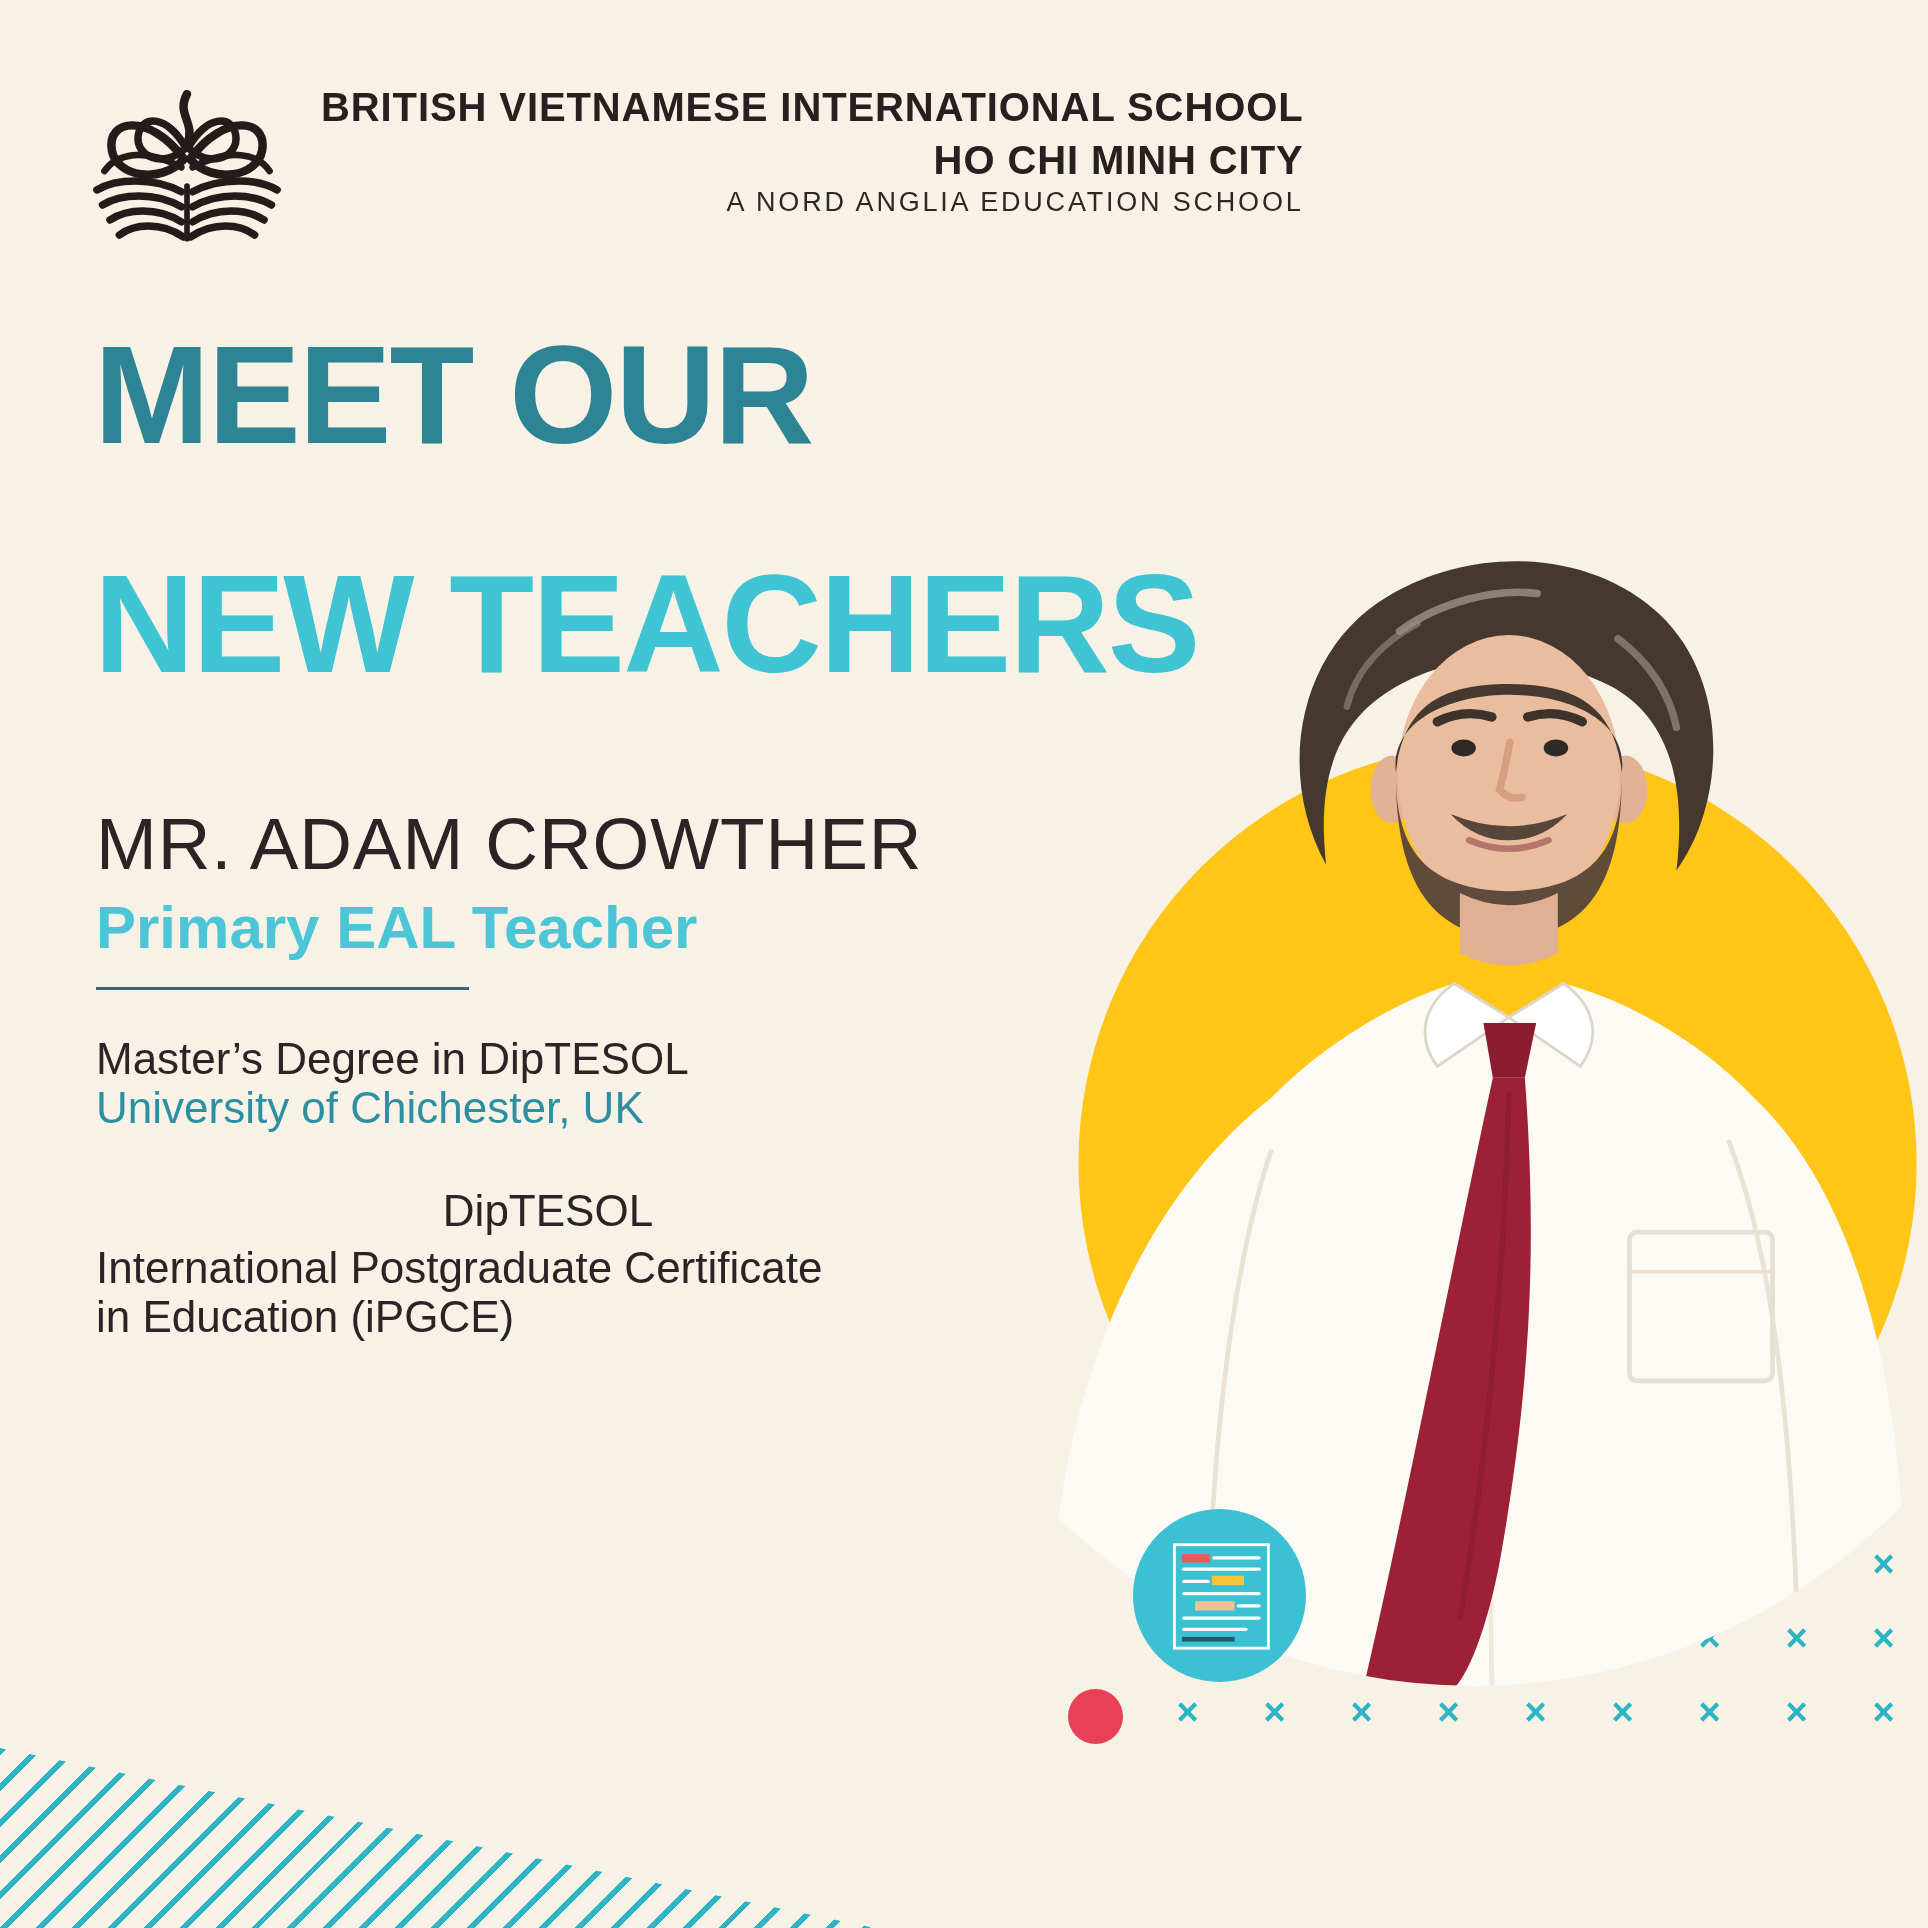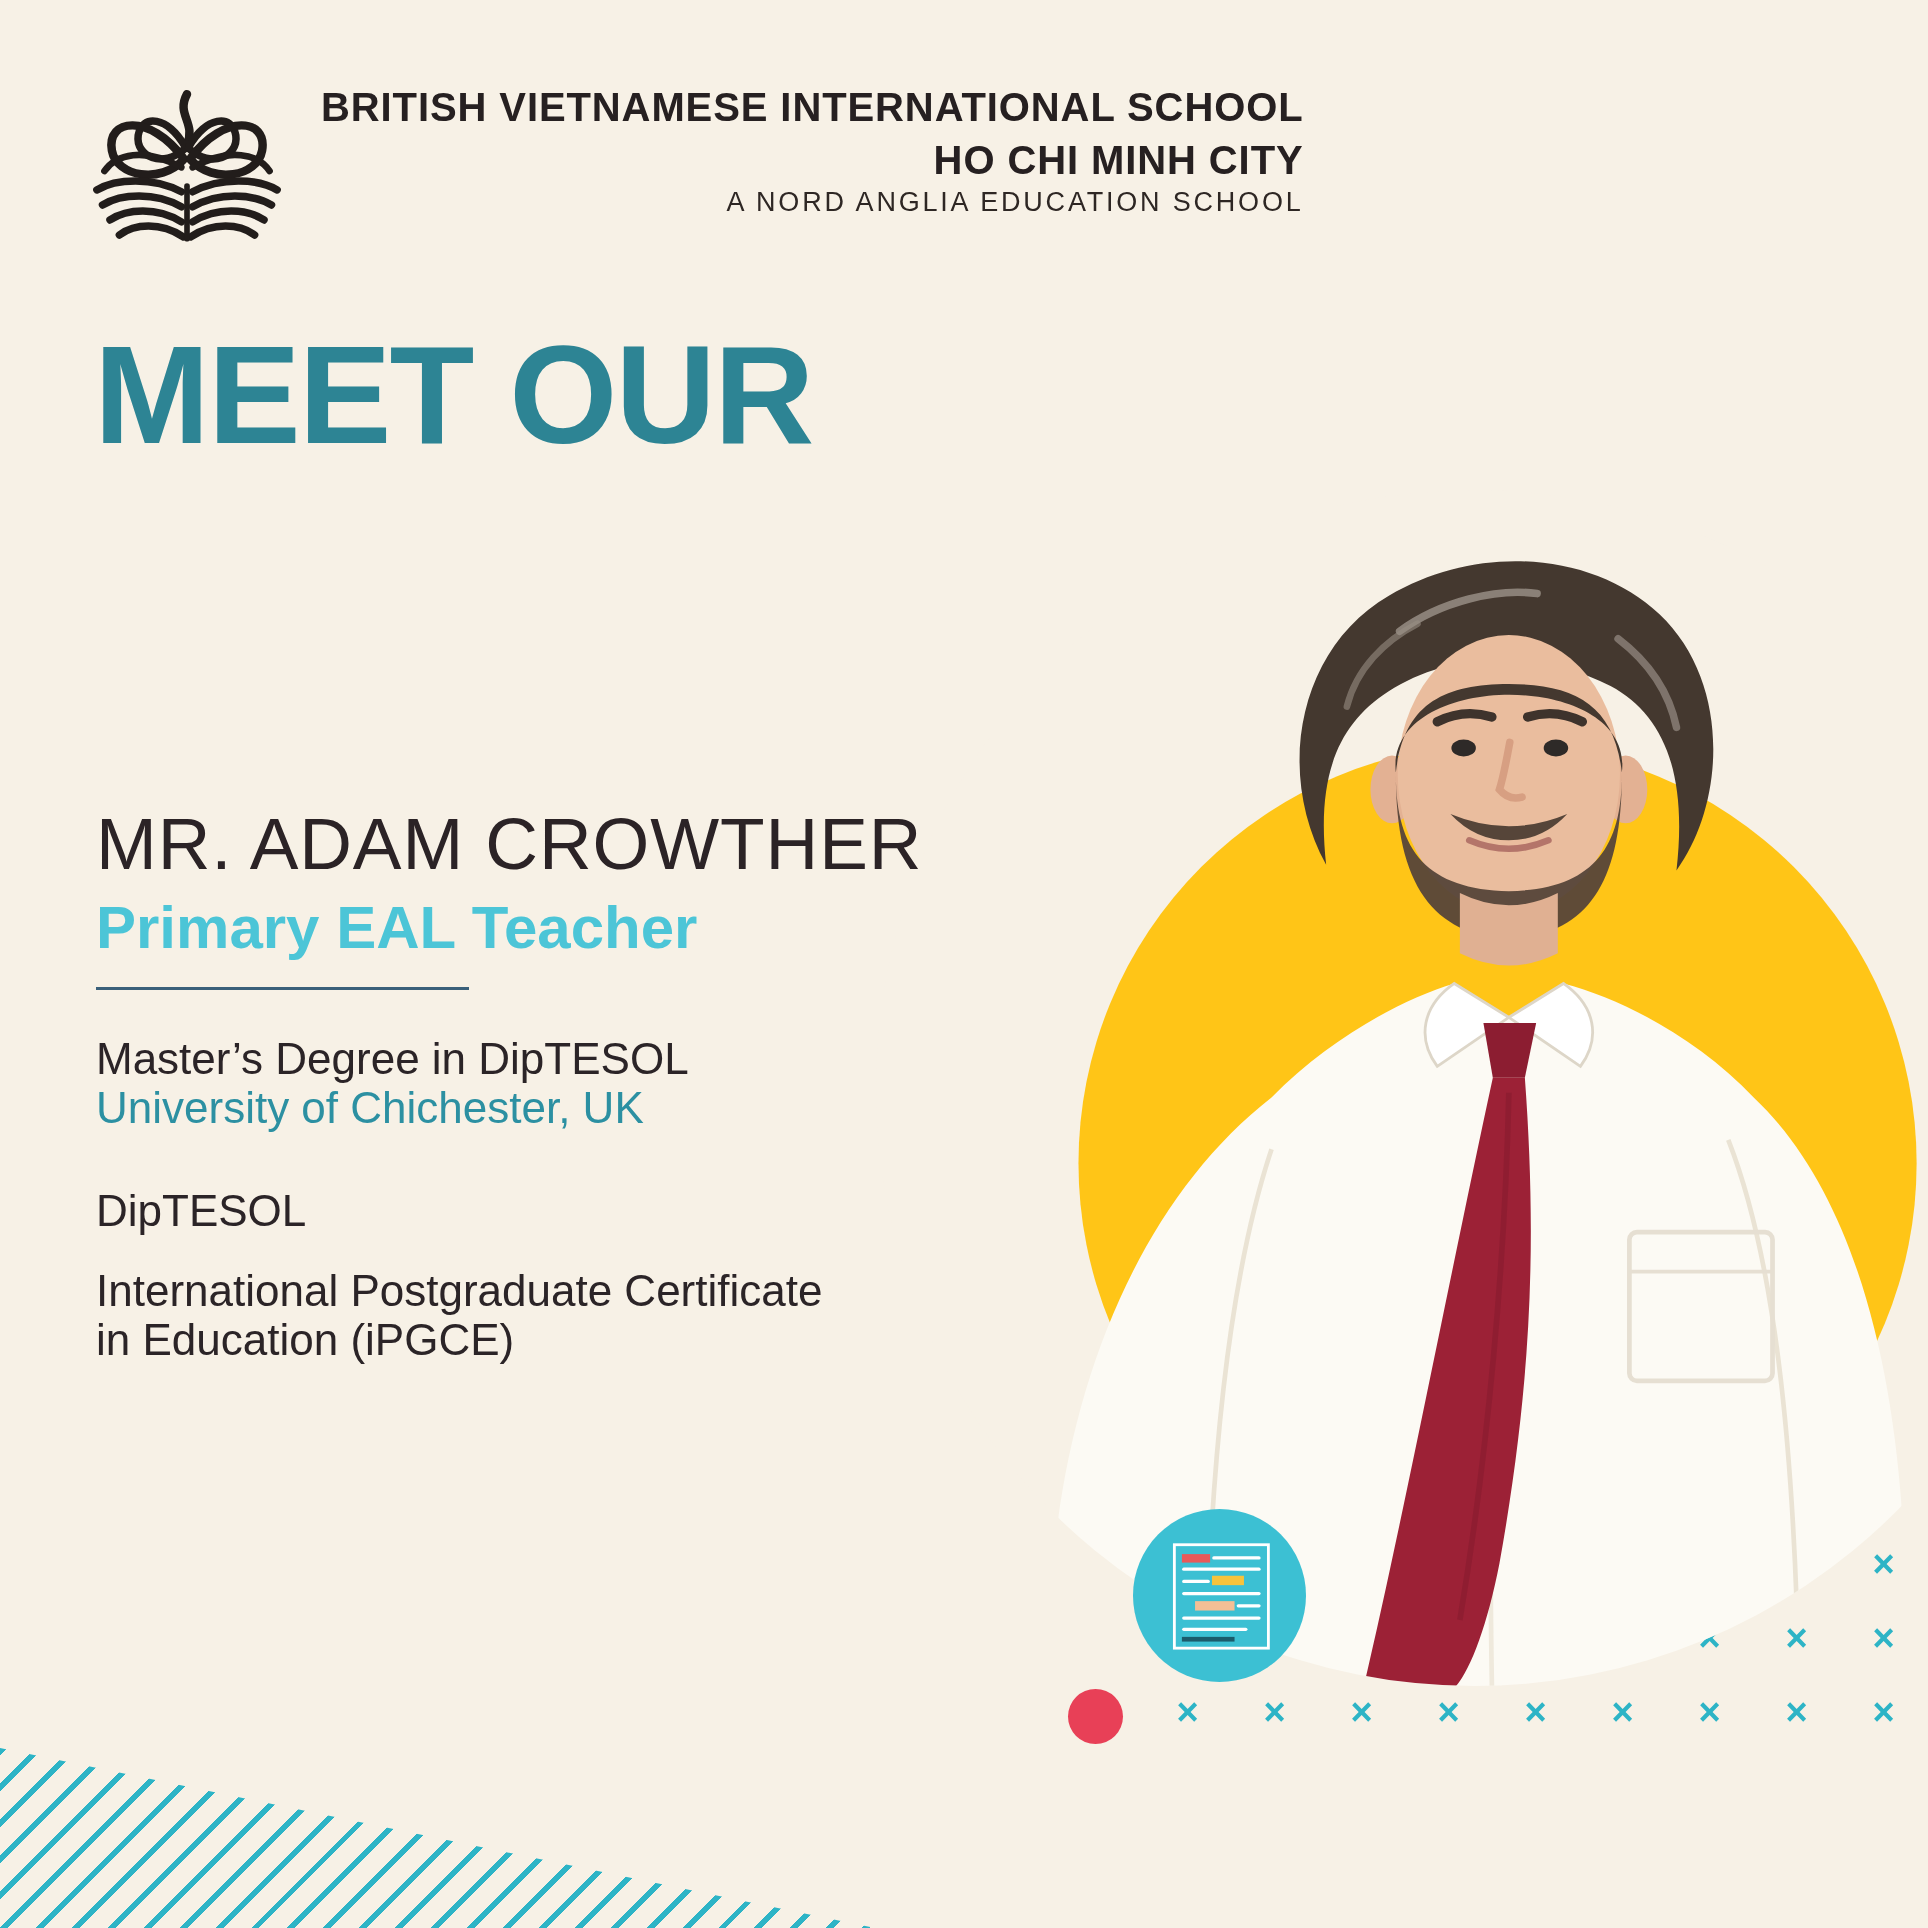--- a/index.html
+++ b/index.html
@@ -24,21 +24,21 @@
   .headline{position:absolute;left:94px;top:278px;z-index:4;font-weight:700;letter-spacing:-1.9px;line-height:1;margin-top:47px;}
   .headline .l1{font-size:139px;color:var(--teal-dark);}
   .headline .l2{font-size:139px;color:var(--cyan);margin-top:90px;}
   
   .teacher-name{position:absolute;left:96px;top:802px;font-size:73px;font-weight:400;letter-spacing:0.9px;color:#2b2326;z-index:4;}
   .teacher-role{position:absolute;left:96px;top:893px;font-size:60px;font-weight:700;color:var(--role-cyan);z-index:4;}
   .divider{position:absolute;left:96px;top:987px;width:373px;height:2.8px;background:var(--divider);z-index:4;}
   
   .quals{position:absolute;left:96px;top:1034px;width:904px;z-index:4;font-size:44px;line-height:1.12;}
   .qual{margin:0 0 53px 0;}
-  .qual:nth-child(2){margin-bottom:31px;}
+  .qual:nth-child(2){margin-bottom:8px;text-align:center;}
   .qual .degree{color:#2b2427;font-weight:400;}
   .qual .inst{color:var(--inst-teal);font-weight:400;}
   
   .x-grid{
     position:absolute;left:1144px;top:1231px;z-index:1;
     display:grid;grid-template-columns:repeat(10,87px);grid-auto-rows:74px;
     color:var(--pattern);font-size:38px;font-weight:700;
   }
   .x-grid span{display:flex;align-items:center;justify-content:center;}
   .photo-mask{
@@ -160,20 +160,21 @@
     </svg>
     <div class="brand-text">
       <div class="school-line">BRITISH VIETNAMESE INTERNATIONAL SCHOOL</div>
       <div class="school-line second">HO CHI MINH CITY</div>
       <div class="brand-tagline">A NORD ANGLIA EDUCATION SCHOOL</div>
     </div>
   </div>
 
   <div class="headline">
     <div class="l1">MEET OUR</div>
+    <div class="l2">NEW TEACHERS</div>
   </div>
 
   <div class="teacher-name">MR. ADAM CROWTHER</div>
   <div class="teacher-role">Primary EAL Teacher</div>
   <div class="divider"></div>
 
   <div class="quals">
     <div class="qual">
       <div class="degree">Master’s Degree in DipTESOL</div>
       <div class="degree"></div>

